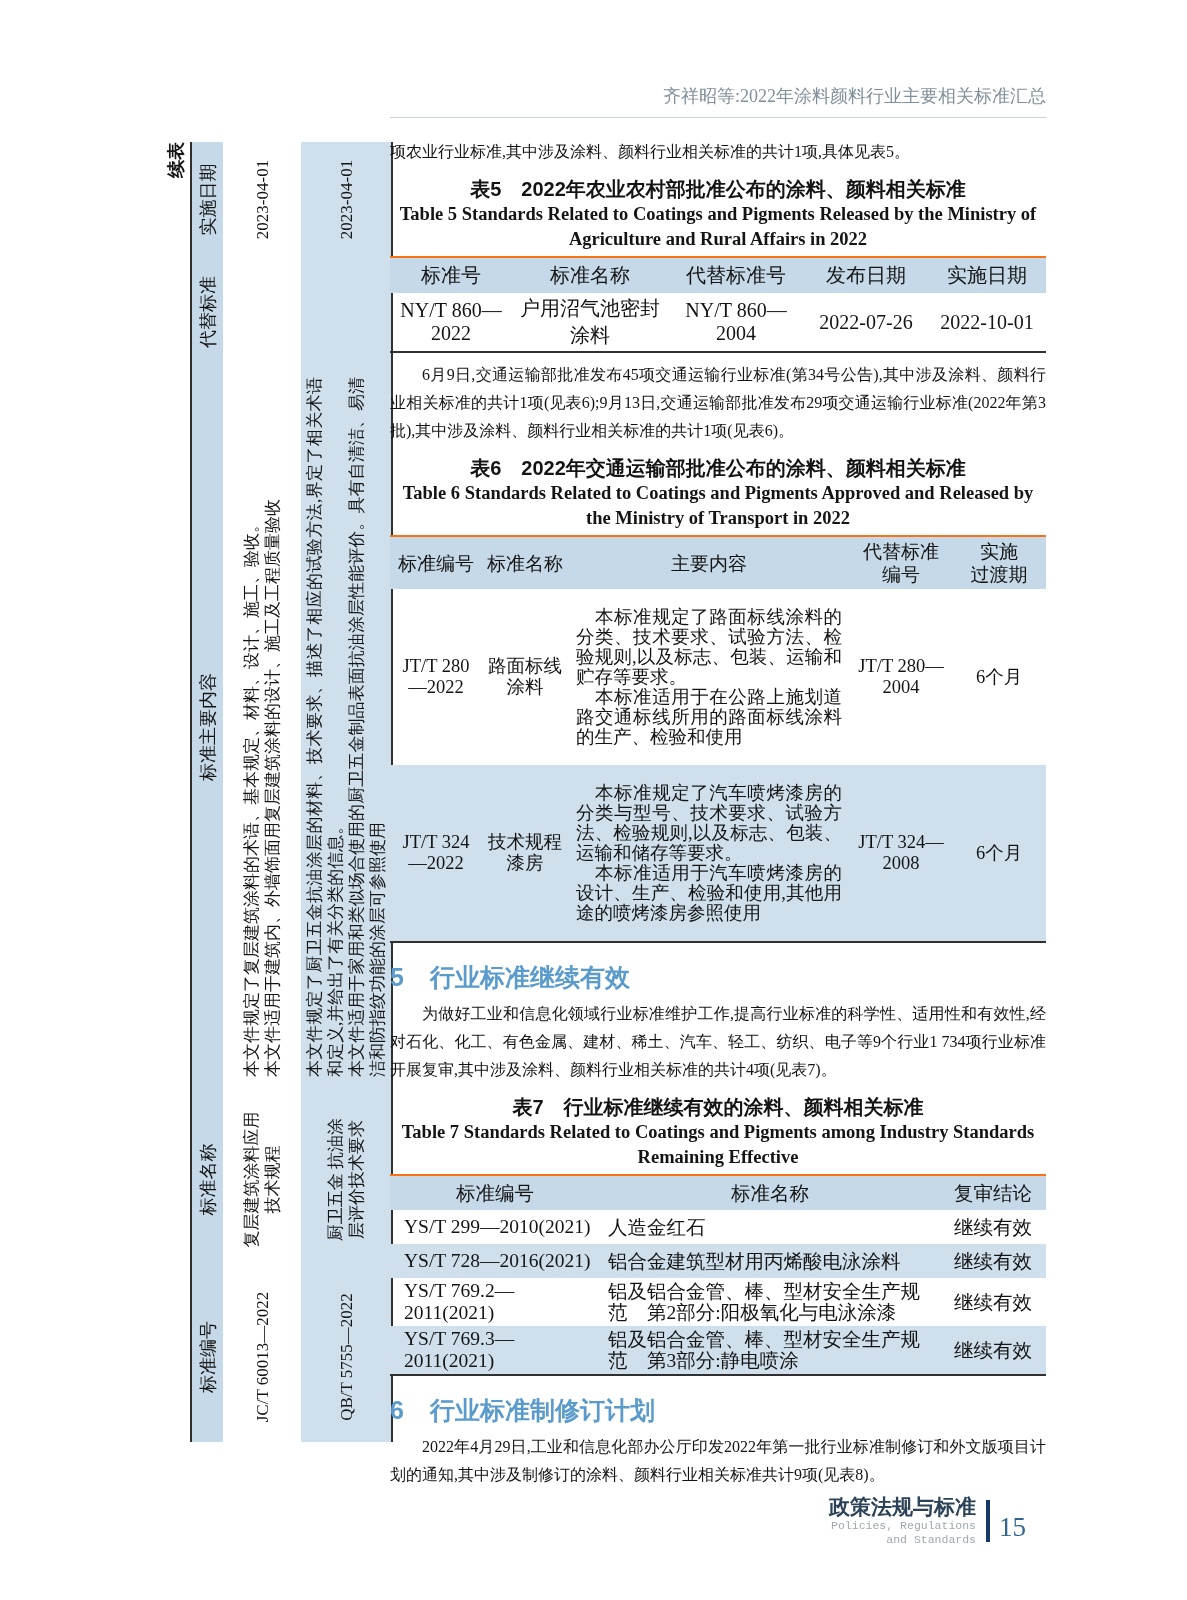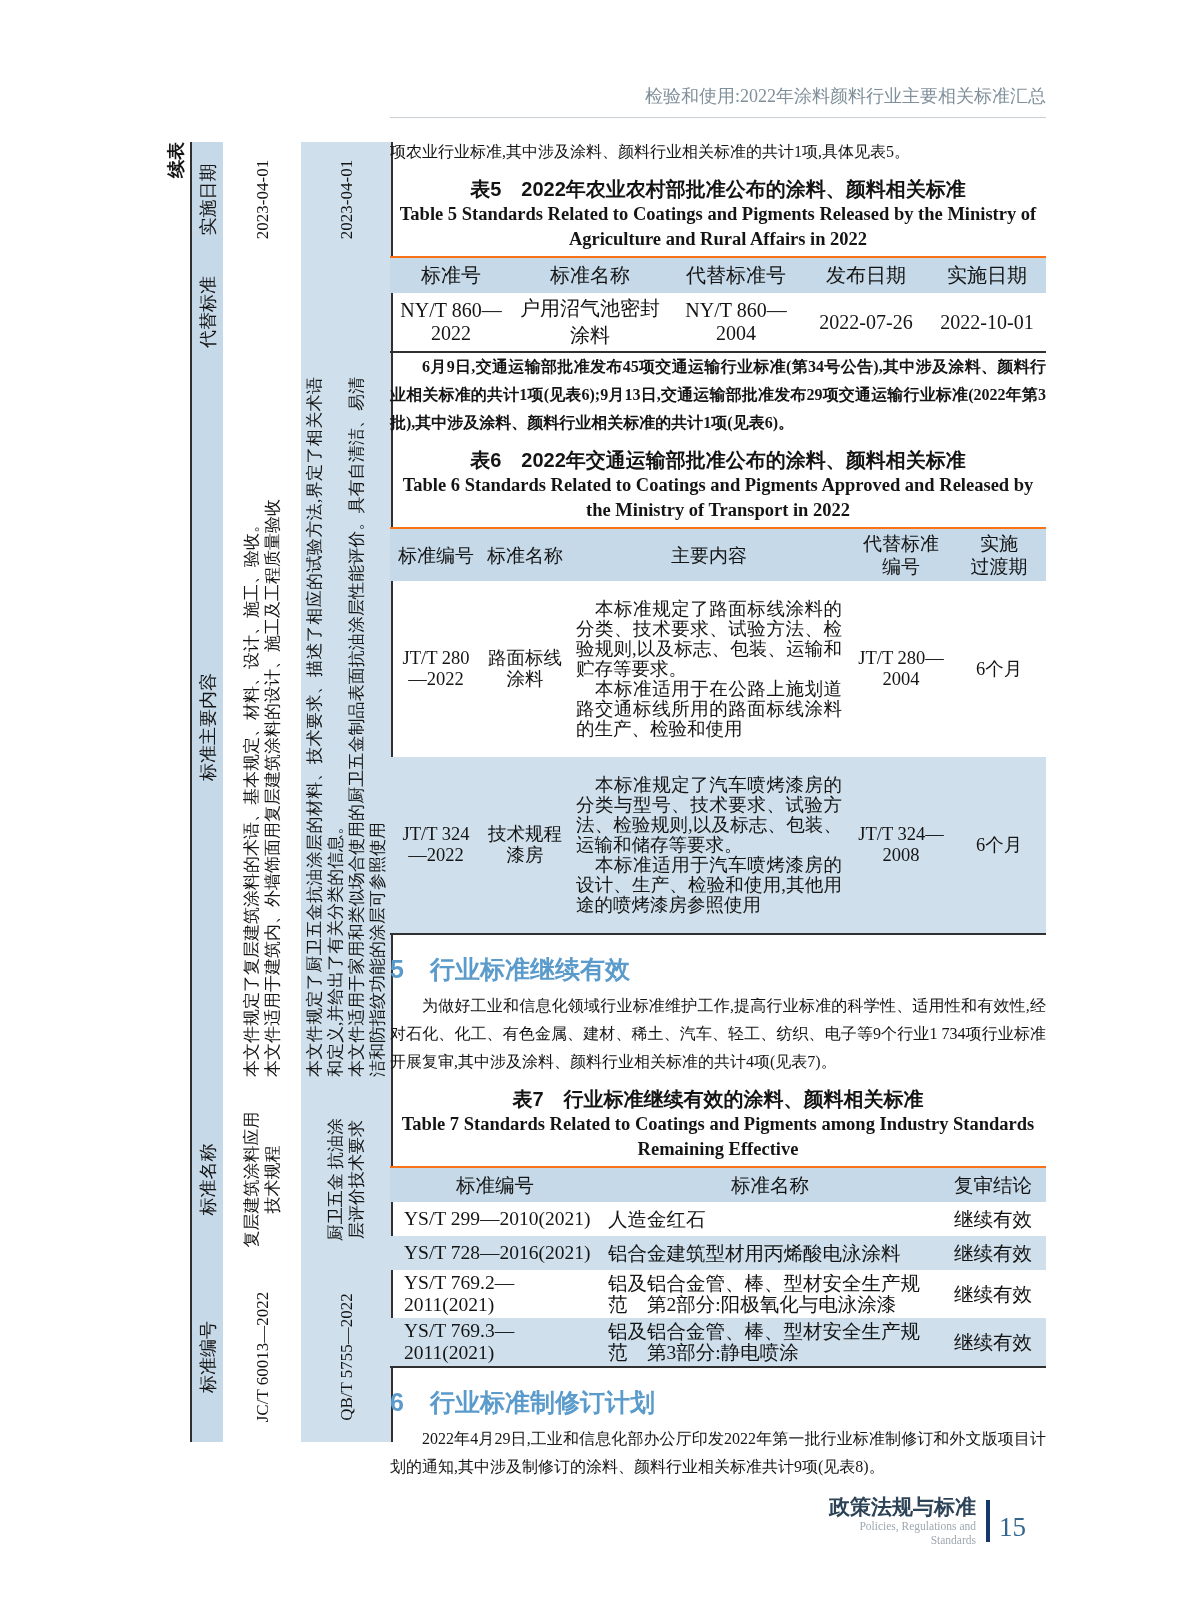--- a/index.html
+++ b/index.html
@@ -5,21 +5,21 @@
   html,body{margin:0;padding:0;background:#e8e8e8;}
   .page{position:relative;width:1187px;height:1600px;background:#ffffff;overflow:hidden;
         font-family:"Liberation Serif","DejaVu Serif",serif;color:#141414;}
   
   .running-head{position:absolute;left:390px;top:84px;width:656px;text-align:right;
     font-size:18px;color:#80909b;padding-bottom:9px;border-bottom:1px solid #c9d0d6;}
   
   .main{position:absolute;left:390px;top:138px;width:656px;}
   .para{font-size:16px;line-height:28px;text-align:justify;margin:0;}
   .indent{text-indent:2em;}
-  .mt8{margin-top:0;font-weight:bold;}
+  .mt8{margin-top:8px;}
   .cap-zh{font-family:"Liberation Sans","DejaVu Sans",sans-serif;font-weight:bold;
     font-size:20px;line-height:26px;text-align:center;margin:10px 0 0 0;}
   .cap-en{font-weight:bold;font-size:18.5px;line-height:25px;text-align:center;margin:0 0 4px 0;}
   table{width:100%;border-collapse:collapse;table-layout:fixed;
     border-top:2px solid #f97316;border-bottom:2px solid #303030;}
   th,td{font-weight:normal;padding:2px 4px;vertical-align:middle;}
   .band{background:#c6d9e8;}
   .ralt{background:#cfe0ec;}
   .t5 th,.t5 td{font-size:20px;text-align:center;height:31px;}
   .t6 th{font-size:19px;text-align:center;line-height:23px;height:48px;}
@@ -42,30 +42,30 @@
   .st{width:1300px;border-top:2px solid #303030;border-bottom:2px solid #303030;}
   .st th{font-size:18px;text-align:center;height:27px;}
   .st td{font-size:17px;text-align:center;line-height:21px;}
   .st td.content{text-align:justify;padding:3px 10px;}
   .st .r1 td{height:72px;} .st .r2 td{height:78px;}
   
   .footer{position:absolute;left:818px;top:1495px;display:flex;align-items:center;}
   .f-text{width:158px;text-align:right;}
   .f-zh{font-family:"Liberation Sans","DejaVu Sans",sans-serif;font-weight:bold;
     font-size:21px;color:#2c4257;line-height:24px;}
-  .f-en{font-family:Liberation Serif, serif;font-size:11.5px;color:#9fa8b0;line-height:14px;}
+  .f-en{font-family:Liberation Mono, monospace;font-size:11.5px;color:#9fa8b0;line-height:14px;}
   .f-bar{width:4px;height:42px;background:#16386b;margin:0 9px 0 10px;}
   .f-num{font-size:27px;color:#33658f;margin-top:12px;}
 </style>
 </head>
 <body>
 
 <div class="page">
 
-  <div class="running-head">检验和使用:2022年涂料颜料行业主要相关标准汇总</div>
+  <div class="running-head">齐祥昭等:2022年涂料颜料行业主要相关标准汇总</div>
 
   <div class="side">
     <div class="cont-label">续表</div>
     <table class="st">
       <colgroup>
           <col style="width:170px">
           <col style="width:185px">
           <col style="width:720px">
           <col style="width:110px">
           <col style="width:115px">

